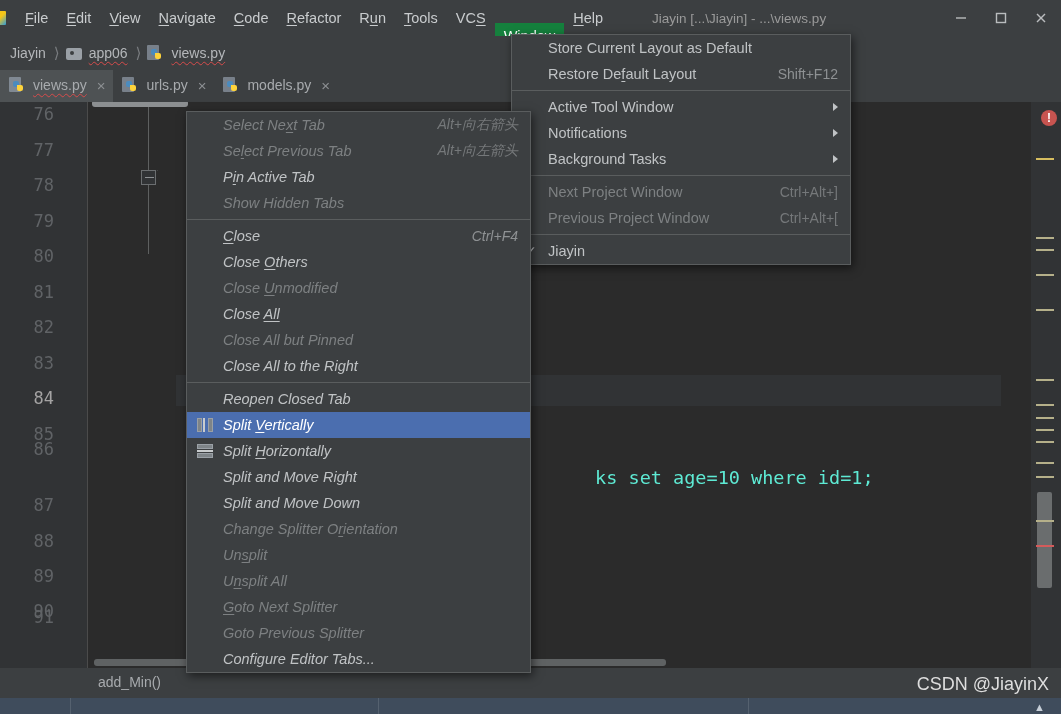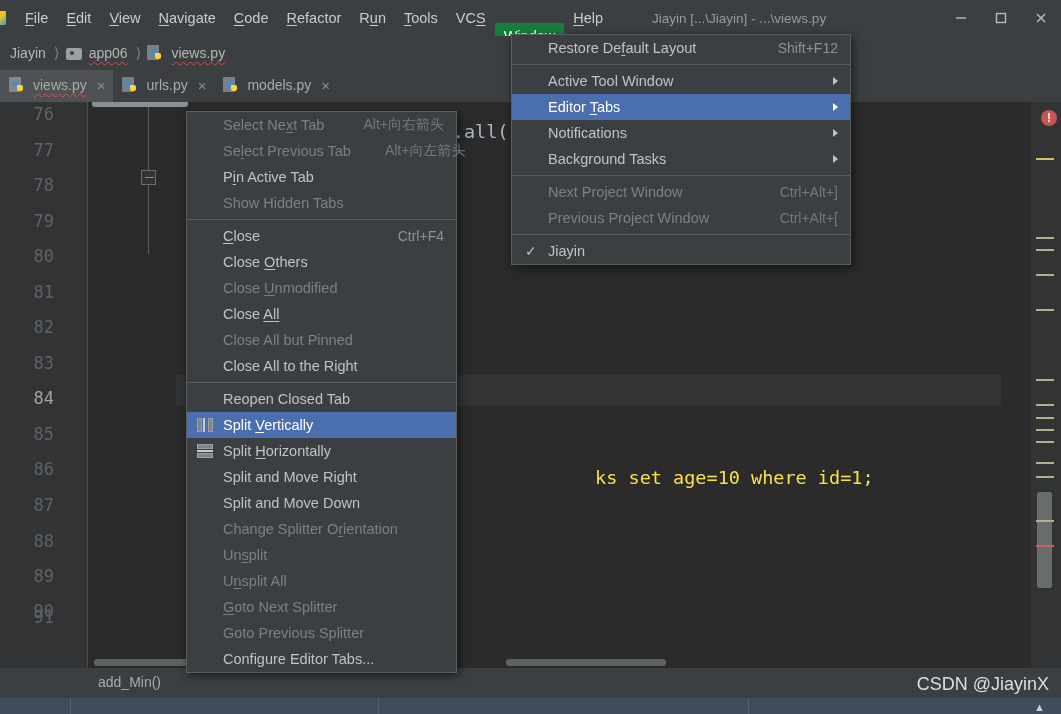--- a/index.html
+++ b/index.html
@@ -124,21 +124,21 @@
   .code {
     position: absolute; left: 88px; top: 0; right: 30px; height: 566px;
     font-family: "DejaVu Sans Mono", monospace; font-size: 18.5px;
   }
   .cl { position: absolute; white-space: pre; line-height: 1; }
   .k-kw { color: #cc7832; }
   .k-fn { color: #ffc66d; }
   .k-id { color: #a9b7c6; }
   .k-blue { color: #8888c6; }
   .k-cm { color: #808080; }
-  .k-cmcn { color: #fde047; text-align: right; }
+  .k-cmcn { color: #5eead4; text-align: right; }
   .squig-y {
     text-decoration: underline; text-decoration-style: wavy;
     text-decoration-color: #bbb529; text-decoration-thickness: 1px; text-underline-offset: 3px;
   }
   .squig-r {
     text-decoration: underline; text-decoration-style: wavy;
     text-decoration-color: #d64b4b; text-decoration-thickness: 1px; text-underline-offset: 3px;
   }
   .editor-divider {
     position:absolute; left:88px; right:30px; background:#313335;
@@ -236,21 +236,21 @@
         <div class="ln" style="top: 4px;">76</div>
         <div class="ln" style="top: 39.5px;">77</div>
         <div class="ln" style="top: 75px;">78</div>
         <div class="ln" style="top: 110.5px;">79</div>
         <div class="ln" style="top: 146px;">80</div>
         <div class="ln" style="top: 181.5px;">81</div>
         <div class="ln" style="top: 217px;">82</div>
         <div class="ln" style="top: 252.5px;">83</div>
         <div class="ln cur" style="top: 288px;">84</div>
         <div class="ln" style="top: 323.5px;">85</div>
-        <div class="ln" style="top: 359px;">86</div>
+        <div class="ln" style="top: 339px;">86</div>
         <div class="ln" style="top: 394.5px;">87</div>
         <div class="ln" style="top: 407px; margin-top: 24px;">88</div>
         <div class="ln" style="top: 465.5px;">89</div>
         <div class="ln" style="top: 501px;">90</div>
         <div class="ln" style="top: 507px; margin-left: 28px;">91</div>
       </div>
     <div class="fold-col">
       <div class="fold-line" style="top:0;height:96px;"></div>
       <div class="fold-box" style="top:68px;"></div>
       <div class="fold-line" style="top:96px;height:56px;"></div>
@@ -442,32 +442,31 @@
 
   <div class="statusbar">
     <div class="sb-sep" style="left:70px;"></div>
     <div class="sb-sep" style="left:378px;"></div>
     <div class="sb-sep" style="left:748px;"></div>
     <div class="sb-up">▲</div>
   </div>
 
   <div class="dropdown" style="left:511px; top:34px; width:340px;">
     <div class="mrow">
+      <span>Store Current Layout as Default</span>
+    </div>
+    <div class="mrow">
       <span><span>Restore De</span><u>f</u><span>ault Layout</span></span>
       <span class="acc">Shift+F12</span>
     </div>
     <div class="msep"></div>
     <div class="mrow">
       <span>Active Tool Window</span>
       <span class="arrow"></span>
     </div>
-    <div class="mrow hl">
-      <span><span>Editor </span><u>T</u><span>abs</span></span>
-      <span class="arrow"></span>
-    </div>
     <div class="mrow">
       <span>Notifications</span>
       <span class="arrow"></span>
     </div>
     <div class="mrow">
       <span>Background Tasks</span>
       <span class="arrow"></span>
     </div>
     <div class="msep"></div>
     <div class="mrow dis">
@@ -478,21 +477,21 @@
       <span>Previous Project Window</span>
       <span class="acc">Ctrl+Alt+[</span>
     </div>
     <div class="msep"></div>
     <div class="mrow">
       <span class="check">✓</span>
       <span>Jiayin</span>
     </div>
   </div>
 
-  <div class="dropdown" style="left:186px; top:111px; width:271px;">
+  <div class="dropdown" style="left:186px; top:111px; width:345px;font-style:italic;">
     <div class="mrow dis">
       <span><span>Select Ne</span><u>x</u><span>t Tab</span></span>
       <span class="acc">Alt+向右箭头</span>
     </div>
     <div class="mrow dis">
       <span><span>Se</span><u>l</u><span>ect Previous Tab</span></span>
       <span class="acc">Alt+向左箭头</span>
     </div>
     <div class="mrow">
       <span><span>P</span><u>i</u><span>n Active Tab</span></span>

